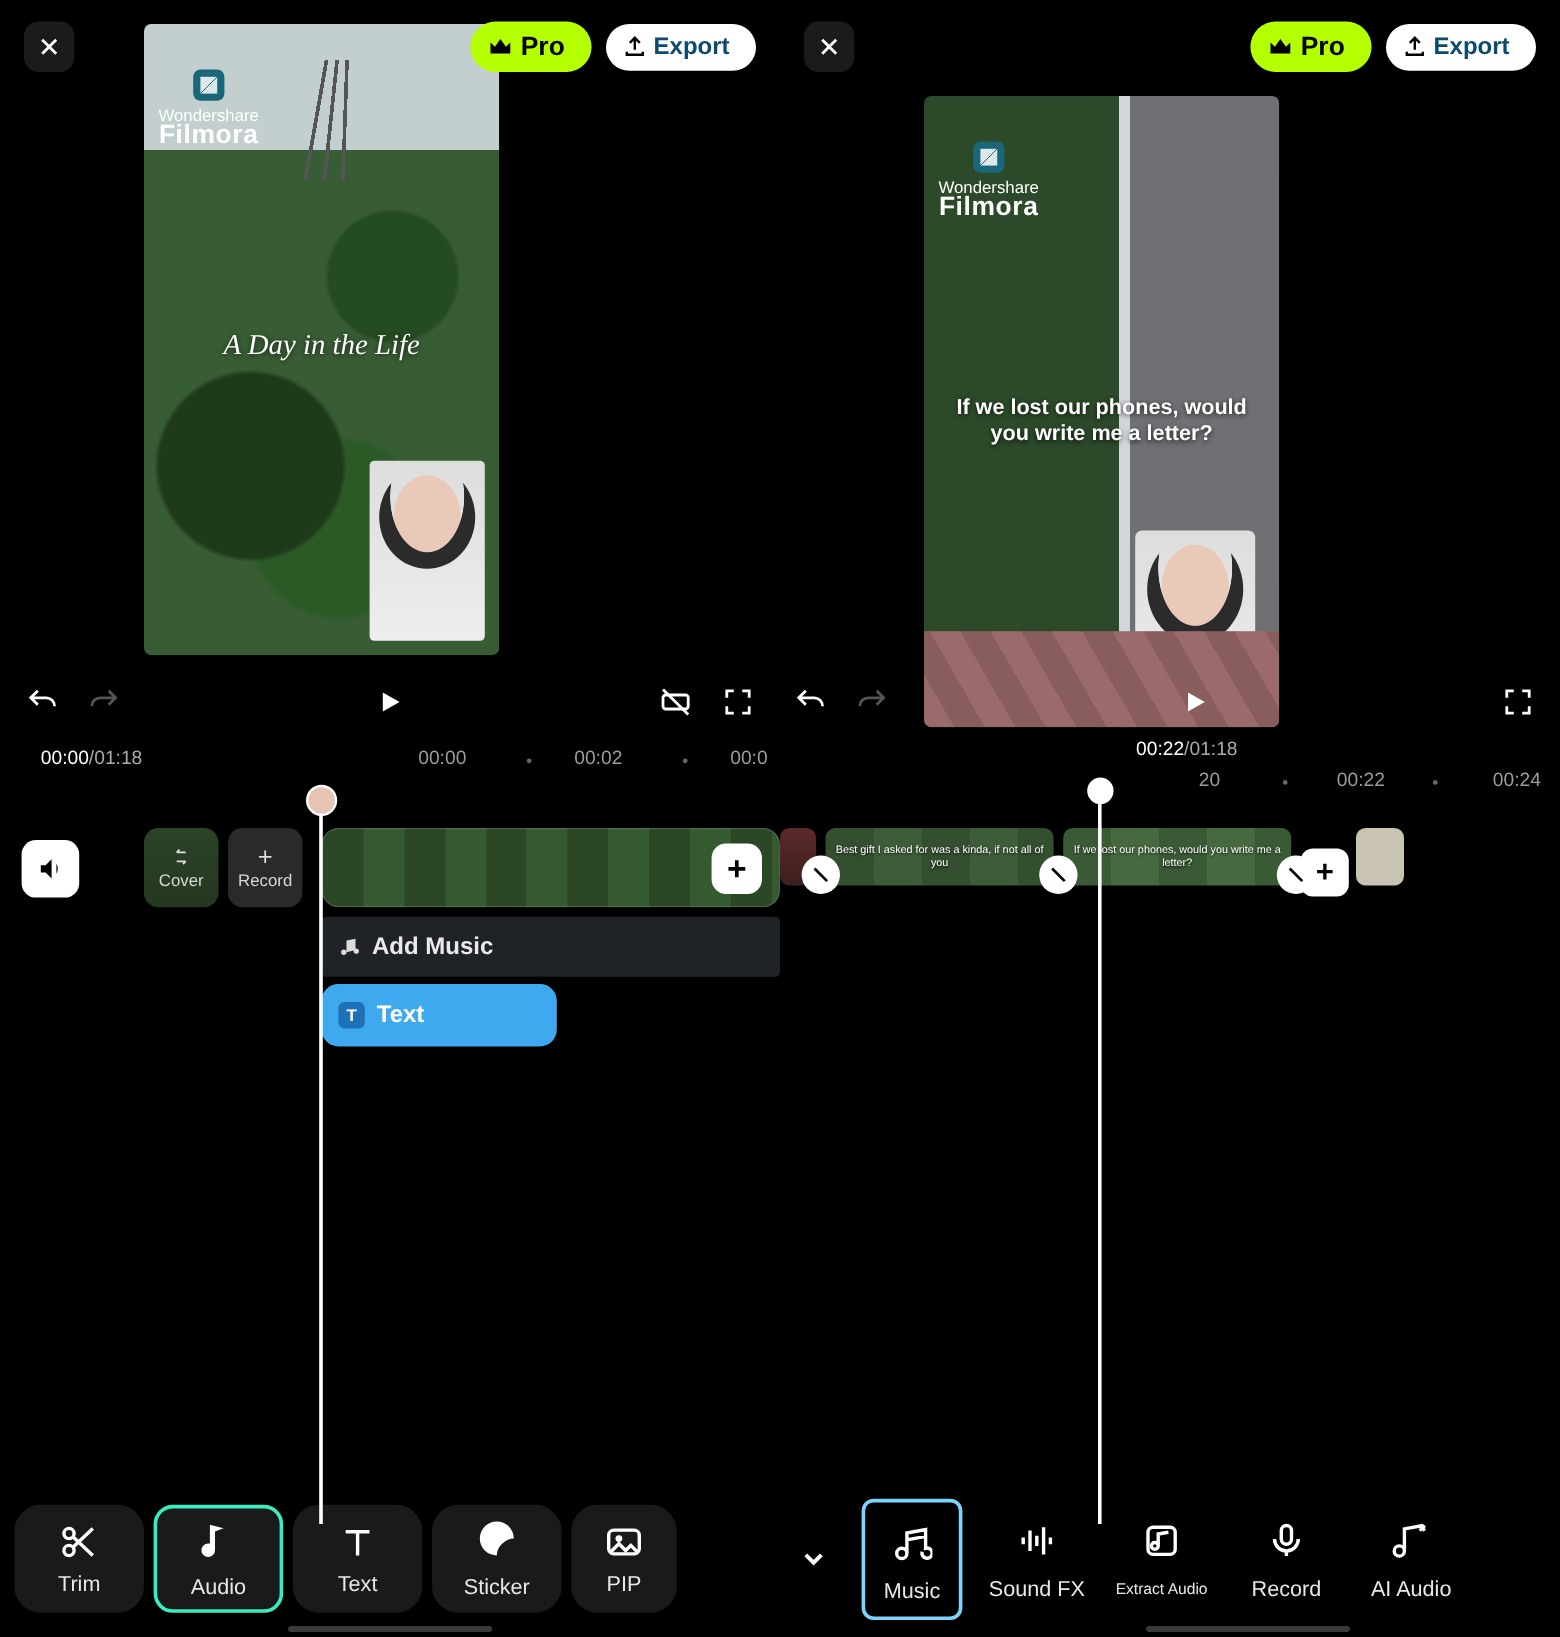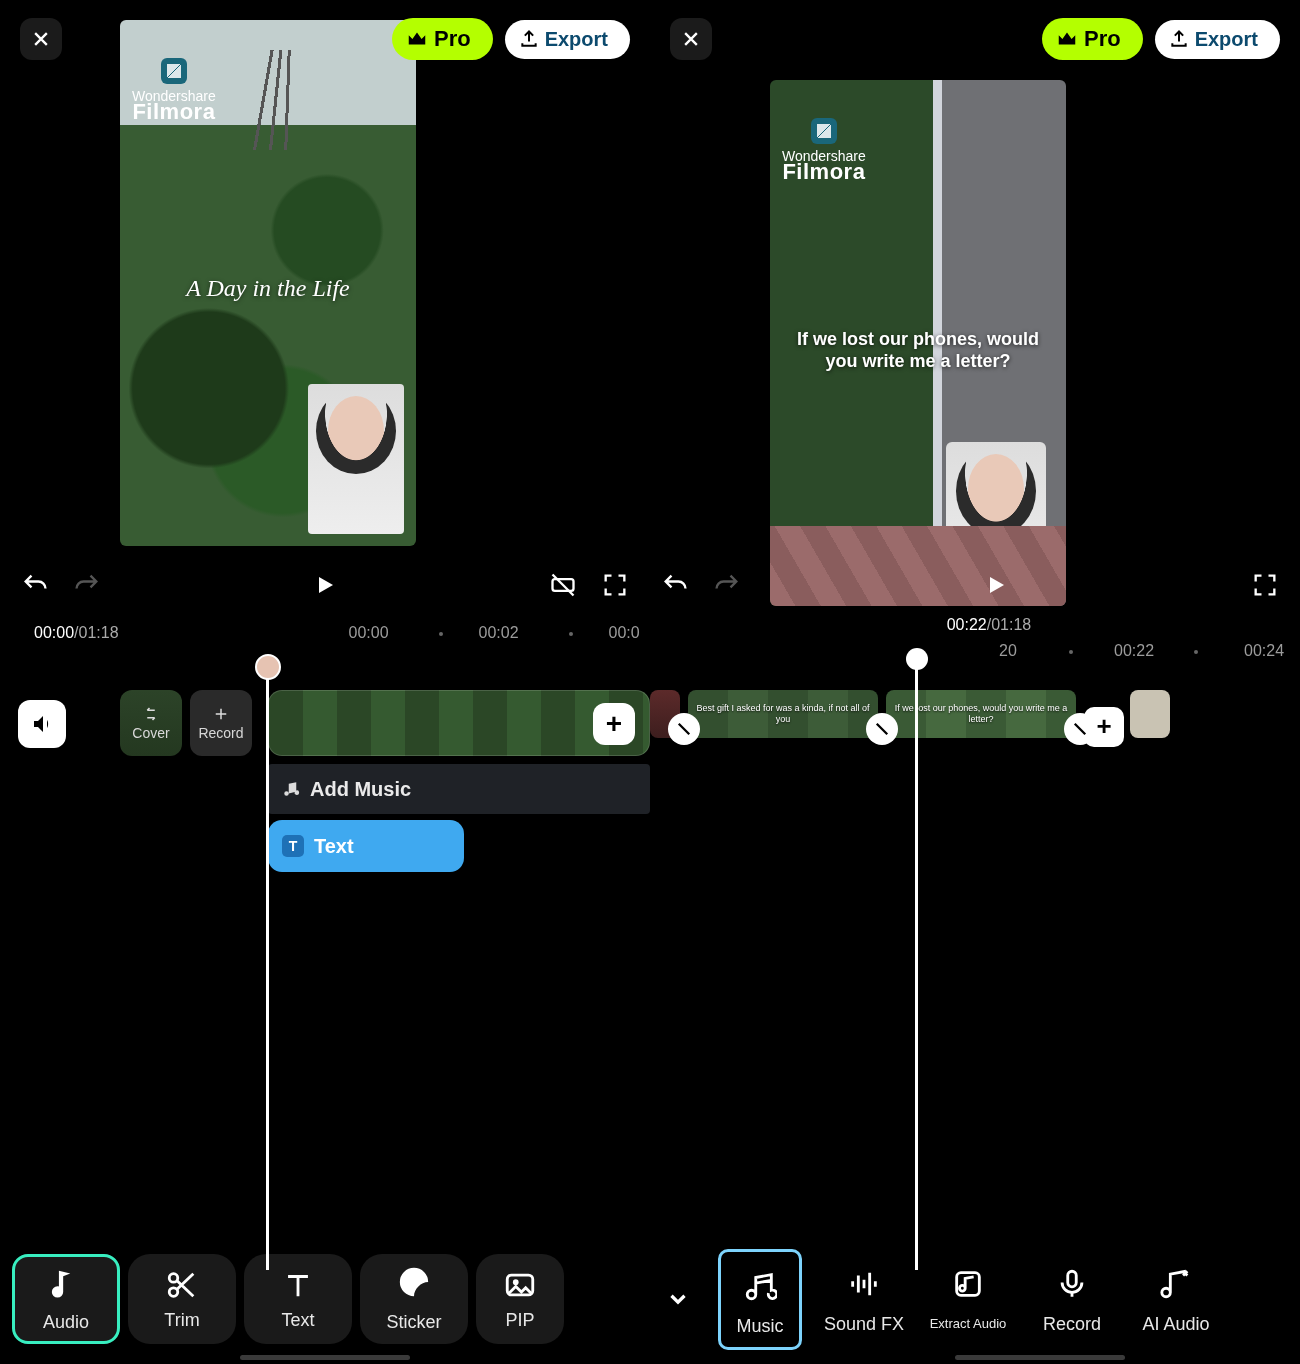--- a/index.html
+++ b/index.html
@@ -224,33 +224,33 @@
           </svg>
         <span>Add Music</span>
       </div>
       <div class="text-clip">
         <span class="t-ic">T</span>
         <span>Text</span>
       </div>
     </div>
 
     <div class="toolbar">
+      <div class="tool">
+        <svg viewBox="0 0 24 24">
+            <circle cx="6" cy="7" r="3"></circle>
+            <circle cx="6" cy="17" r="3"></circle>
+            <path d="M8.5 9L20 20M8.5 15L20 4"></path>
+          </svg>
+        <span>Trim</span>
+      </div>
       <div class="tool active">
         <span class="fill-ic"><svg viewBox="0 0 24 24">
               <path d="M10 19a4 4 0 11-4-4c.4 0 .7 0 1 .1V4l8 2-5 2v11z"></path>
             </svg></span>
         <span>Audio</span>
-      </div>
-      <div class="tool">
-        <svg viewBox="0 0 24 24">
-            <circle cx="6" cy="7" r="3"></circle>
-            <circle cx="6" cy="17" r="3"></circle>
-            <path d="M8.5 9L20 20M8.5 15L20 4"></path>
-          </svg>
-        <span>Trim</span>
       </div>
       <div class="tool">
         <svg viewBox="0 0 24 24">
             <path d="M5 6h14M12 6v14"></path>
           </svg>
         <span>Text</span>
       </div>
       <div class="tool">
         <span class="fill-ic"><svg viewBox="0 0 24 24">
               <path d="M12 2a10 10 0 100 20c0-5 5-10 10-10A10 10 0 0012 2z"></path>

